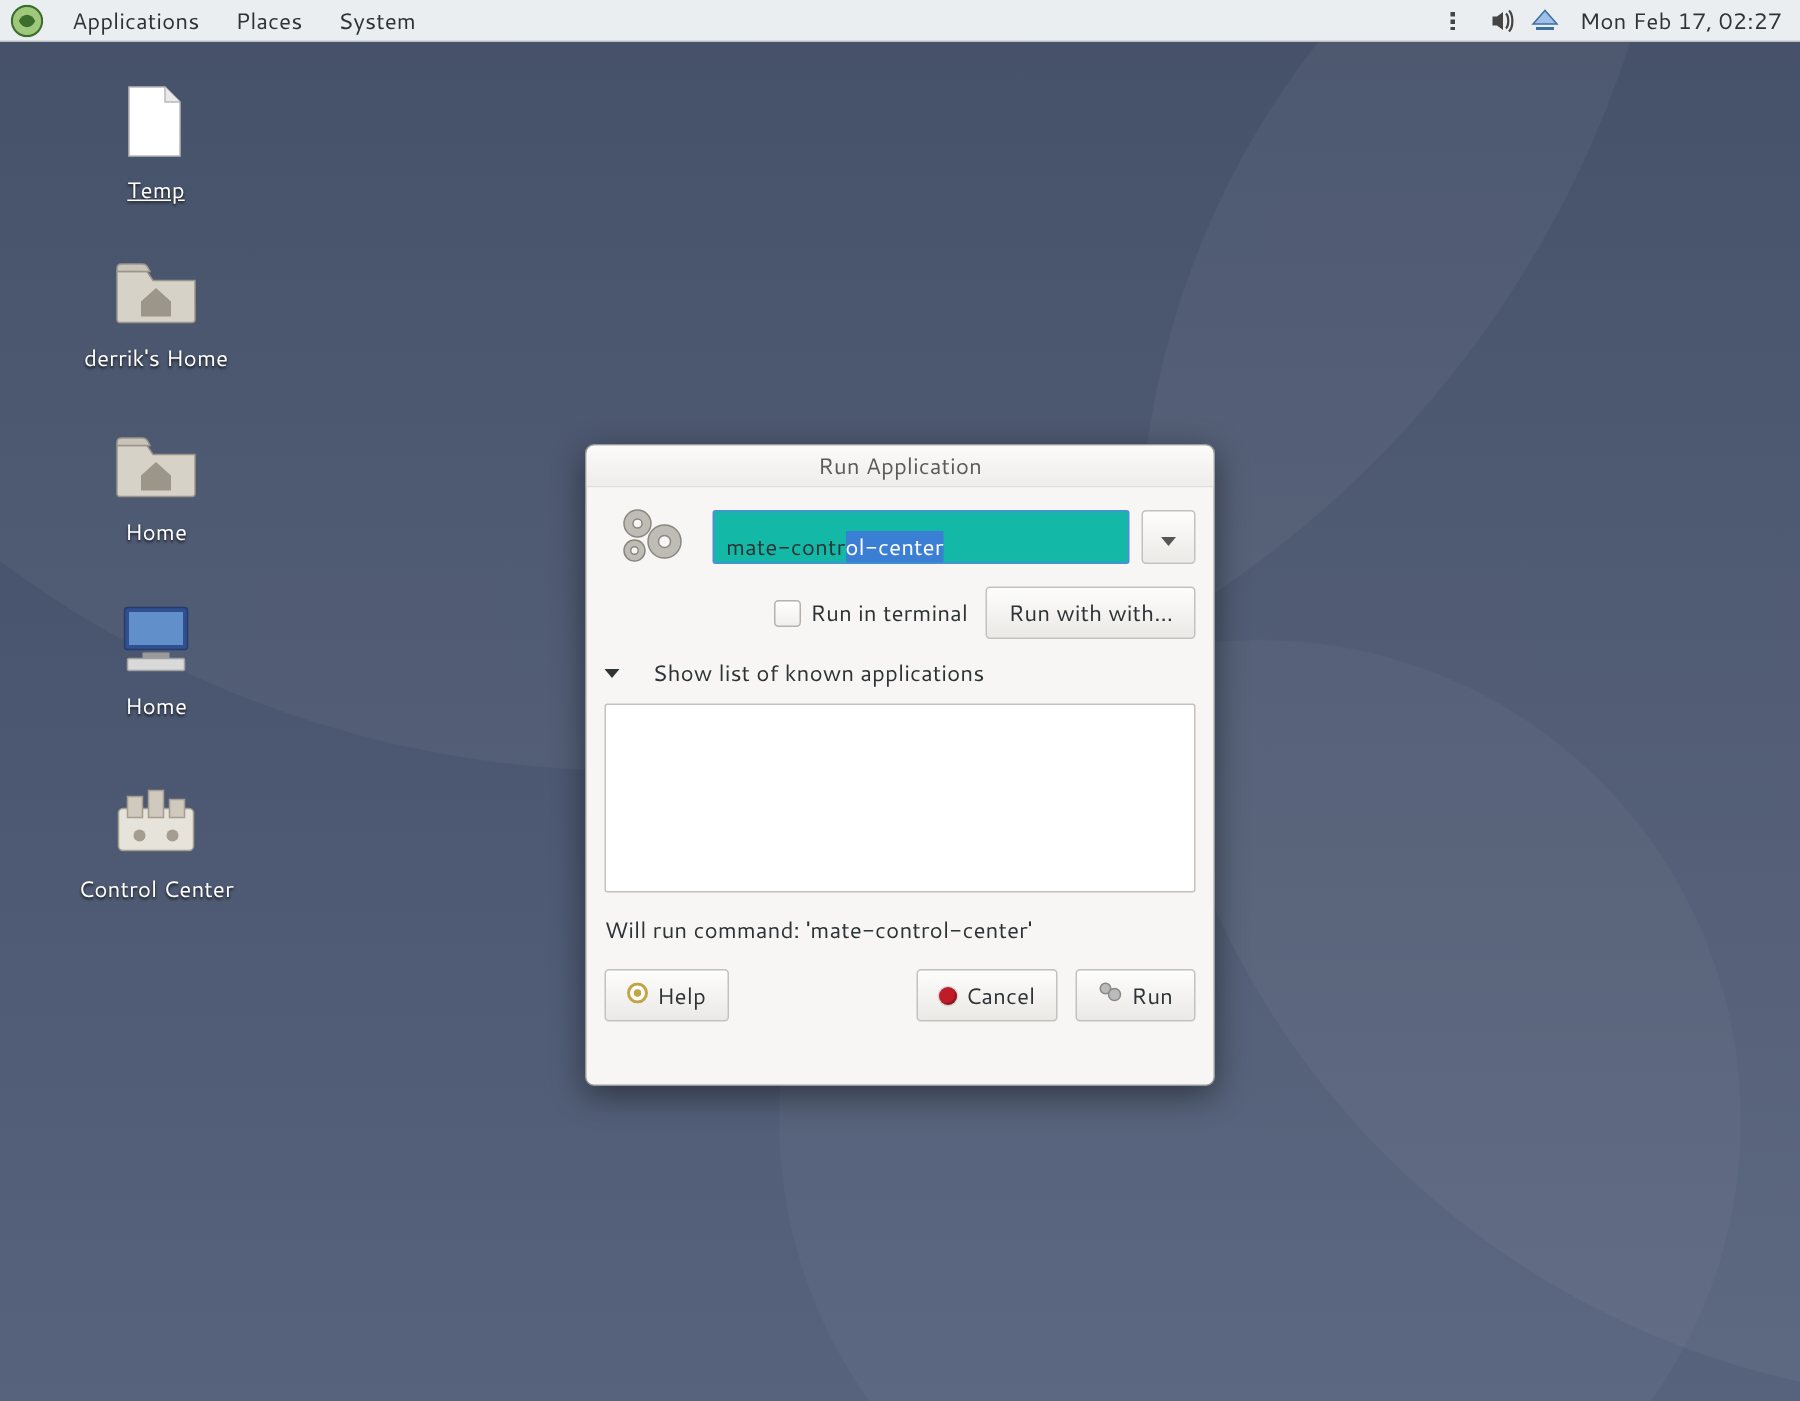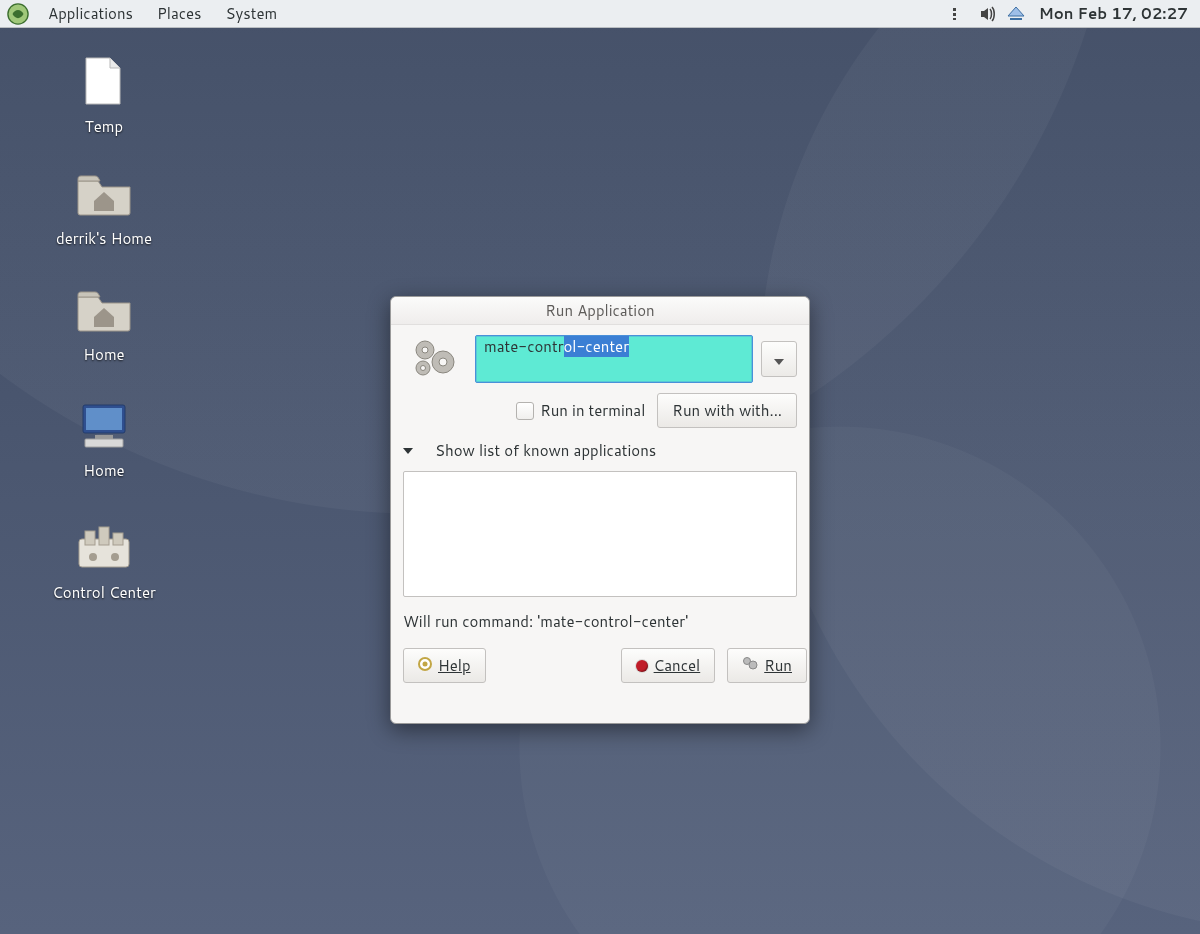--- a/index.html
+++ b/index.html
@@ -28,21 +28,21 @@
   #panel .menu-items { display: flex; align-items: center; gap: 0; }
   #panel .logo {
     width: 24px; height: 24px; margin-right: 6px;
     display:inline-flex; align-items:center; justify-content:center;
   }
   #panel .menu-items .m {
     padding: 6px 12px; cursor: default;
   }
   #panel .spacer { flex: 1 1 auto; }
   #panel .tray { display: flex; align-items: center; gap: 6px; }
-  #panel .clock { padding: 0 6px; white-space: nowrap; font-weight: 700;}
+  #panel .clock { padding: 0 6px; white-space: nowrap; font-weight: 400;}
   #panel .tray-icon { width: 22px; height: 22px; display:flex; align-items:center; justify-content:center; }
 
   
   #desktop { position: absolute; top: 40px; left: 0; right: 0; bottom: 0; }
   .di {
     position: absolute;
     width: 160px;
     display: flex; flex-direction: column; align-items: center;
     color: #fff;
     text-shadow: 0 1px 2px rgba(0,0,0,.8);
@@ -74,24 +74,24 @@
     border-top-left-radius:6px; border-top-right-radius:6px;
     background: linear-gradient(180deg, #fbfbfa, #efedec);
     border-bottom: 1px solid #e1dfde;
     color: #5e5c5a;
   }
   #dialog .content { padding: 10px 12px 6px 12px; display:flex; flex-direction:column; gap:10px; }
   .row { display:flex; align-items:center; gap:8px; }
   .gears-cell{ width:64px; display:flex; justify-content:center; }
   .entry-wrap {
     flex:1; position:relative;
-    display:flex; align-items:flex-start;
+    display:flex; align-items:flex-end;
     border:1px solid #4a90d9;
-    background:#5eead4;
-    height:48px;
+    background:#14b8a6;
+    height:36px;
     border-radius:2px;
     box-shadow: inset 0 0 0 1px rgba(74,144,217,.35);
     padding: 0 8px;
     font-size:15px;
   }
   .entry-wrap .typed-pre { white-space: pre; }
   .entry-wrap .typed-sel { background:#3b7fd4; color:#fff; white-space: pre; }
   .entry-wrap .caret { border-right:1px solid #3b7fd4; margin-left:0; }
   .combo-btn {
     width:36px; height:36px;
@@ -120,22 +120,22 @@
     width:0; height:0; border-left:5px solid transparent; border-right:5px solid transparent;
     border-top:6px solid #2e3436;
   }
   .listbox {
     flex:1;
     border:1px solid #c3c1bf; background:#fff; min-height:126px;
     border-radius:2px;
   }
   .willrun { margin-top:4px; }
   .button-bar {
-    padding: 10px 2px 12px 12px;
-    display:flex; gap:12px;text-decoration:underline;
+    padding: 10px 12px 12px 12px;
+    display:flex; gap:12px;
   }
   .button-bar .fill { flex:1; }
   .red-dot { width:12px; height:12px; border-radius:50%; background:#c01c28; box-shadow: inset -1px -1px 1px rgba(0,0,0,.3), 0 0 0 1px rgba(0,0,0,.1);}
 </style>
 </head>
 <body>
 
 <div id="panel">
   <div class="menu-items">
     <span class="logo">
@@ -169,21 +169,21 @@
           <path d="M2 12l8-9 8 9H2z" fill="#9fbfe8" stroke="#3d6fa3" stroke-width="1"></path>
           <path d="M4 14h12v2H4z" fill="#3d6fa3"></path>
         </svg>
     </span>
     <span class="clock">Mon Feb 17, 02:27</span>
   </div>
 </div>
 
 <div id="desktop">
 
-  <div class="di" style="left:24px; top:14px;">
+  <div class="di" style="left:24px; top:14px;text-decoration:underline;">
     <div class="icon-wrap">
       <svg width="44" height="52" viewBox="0 0 44 52">
           <path d="M4 2h24l10 10v36H4z" fill="#fff" stroke="#b9b9b9"></path>
           <path d="M28 2v10h10" fill="#eaeaea" stroke="#b9b9b9"></path>
         </svg>
     </div>
     <div class="label">Temp</div>
   </div>
 
   <div class="di" style="left:24px; top:126px;">

